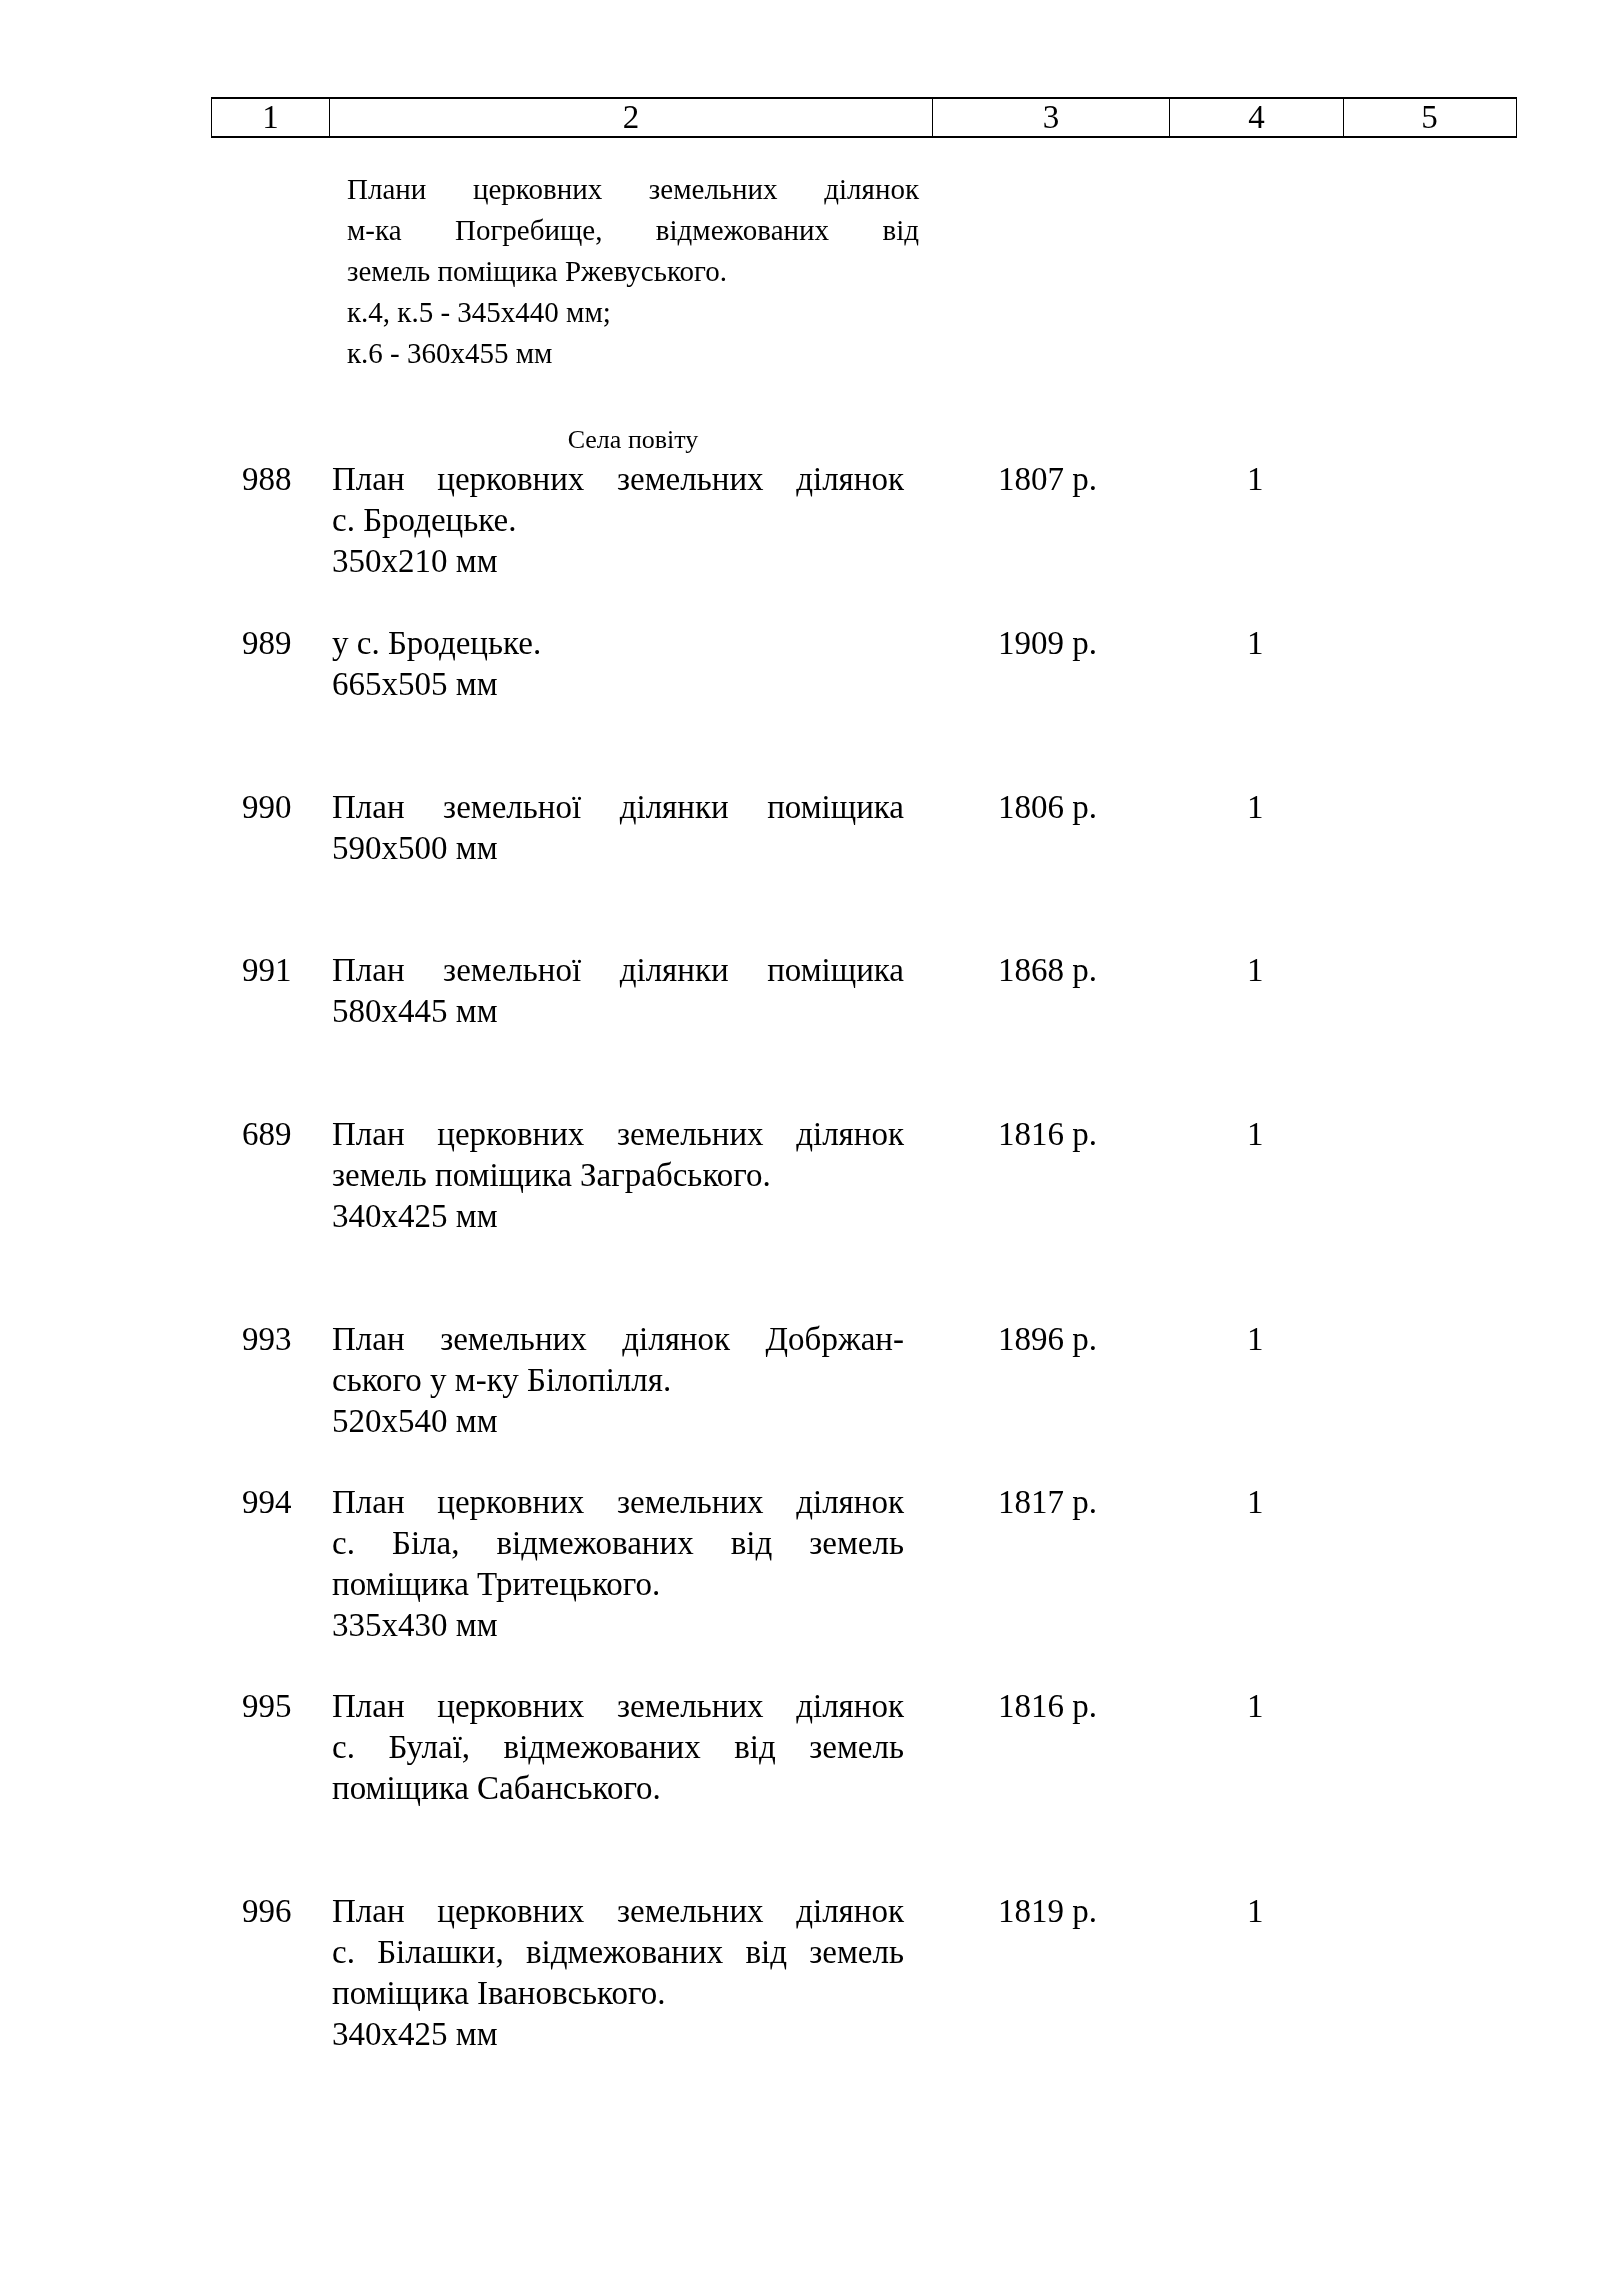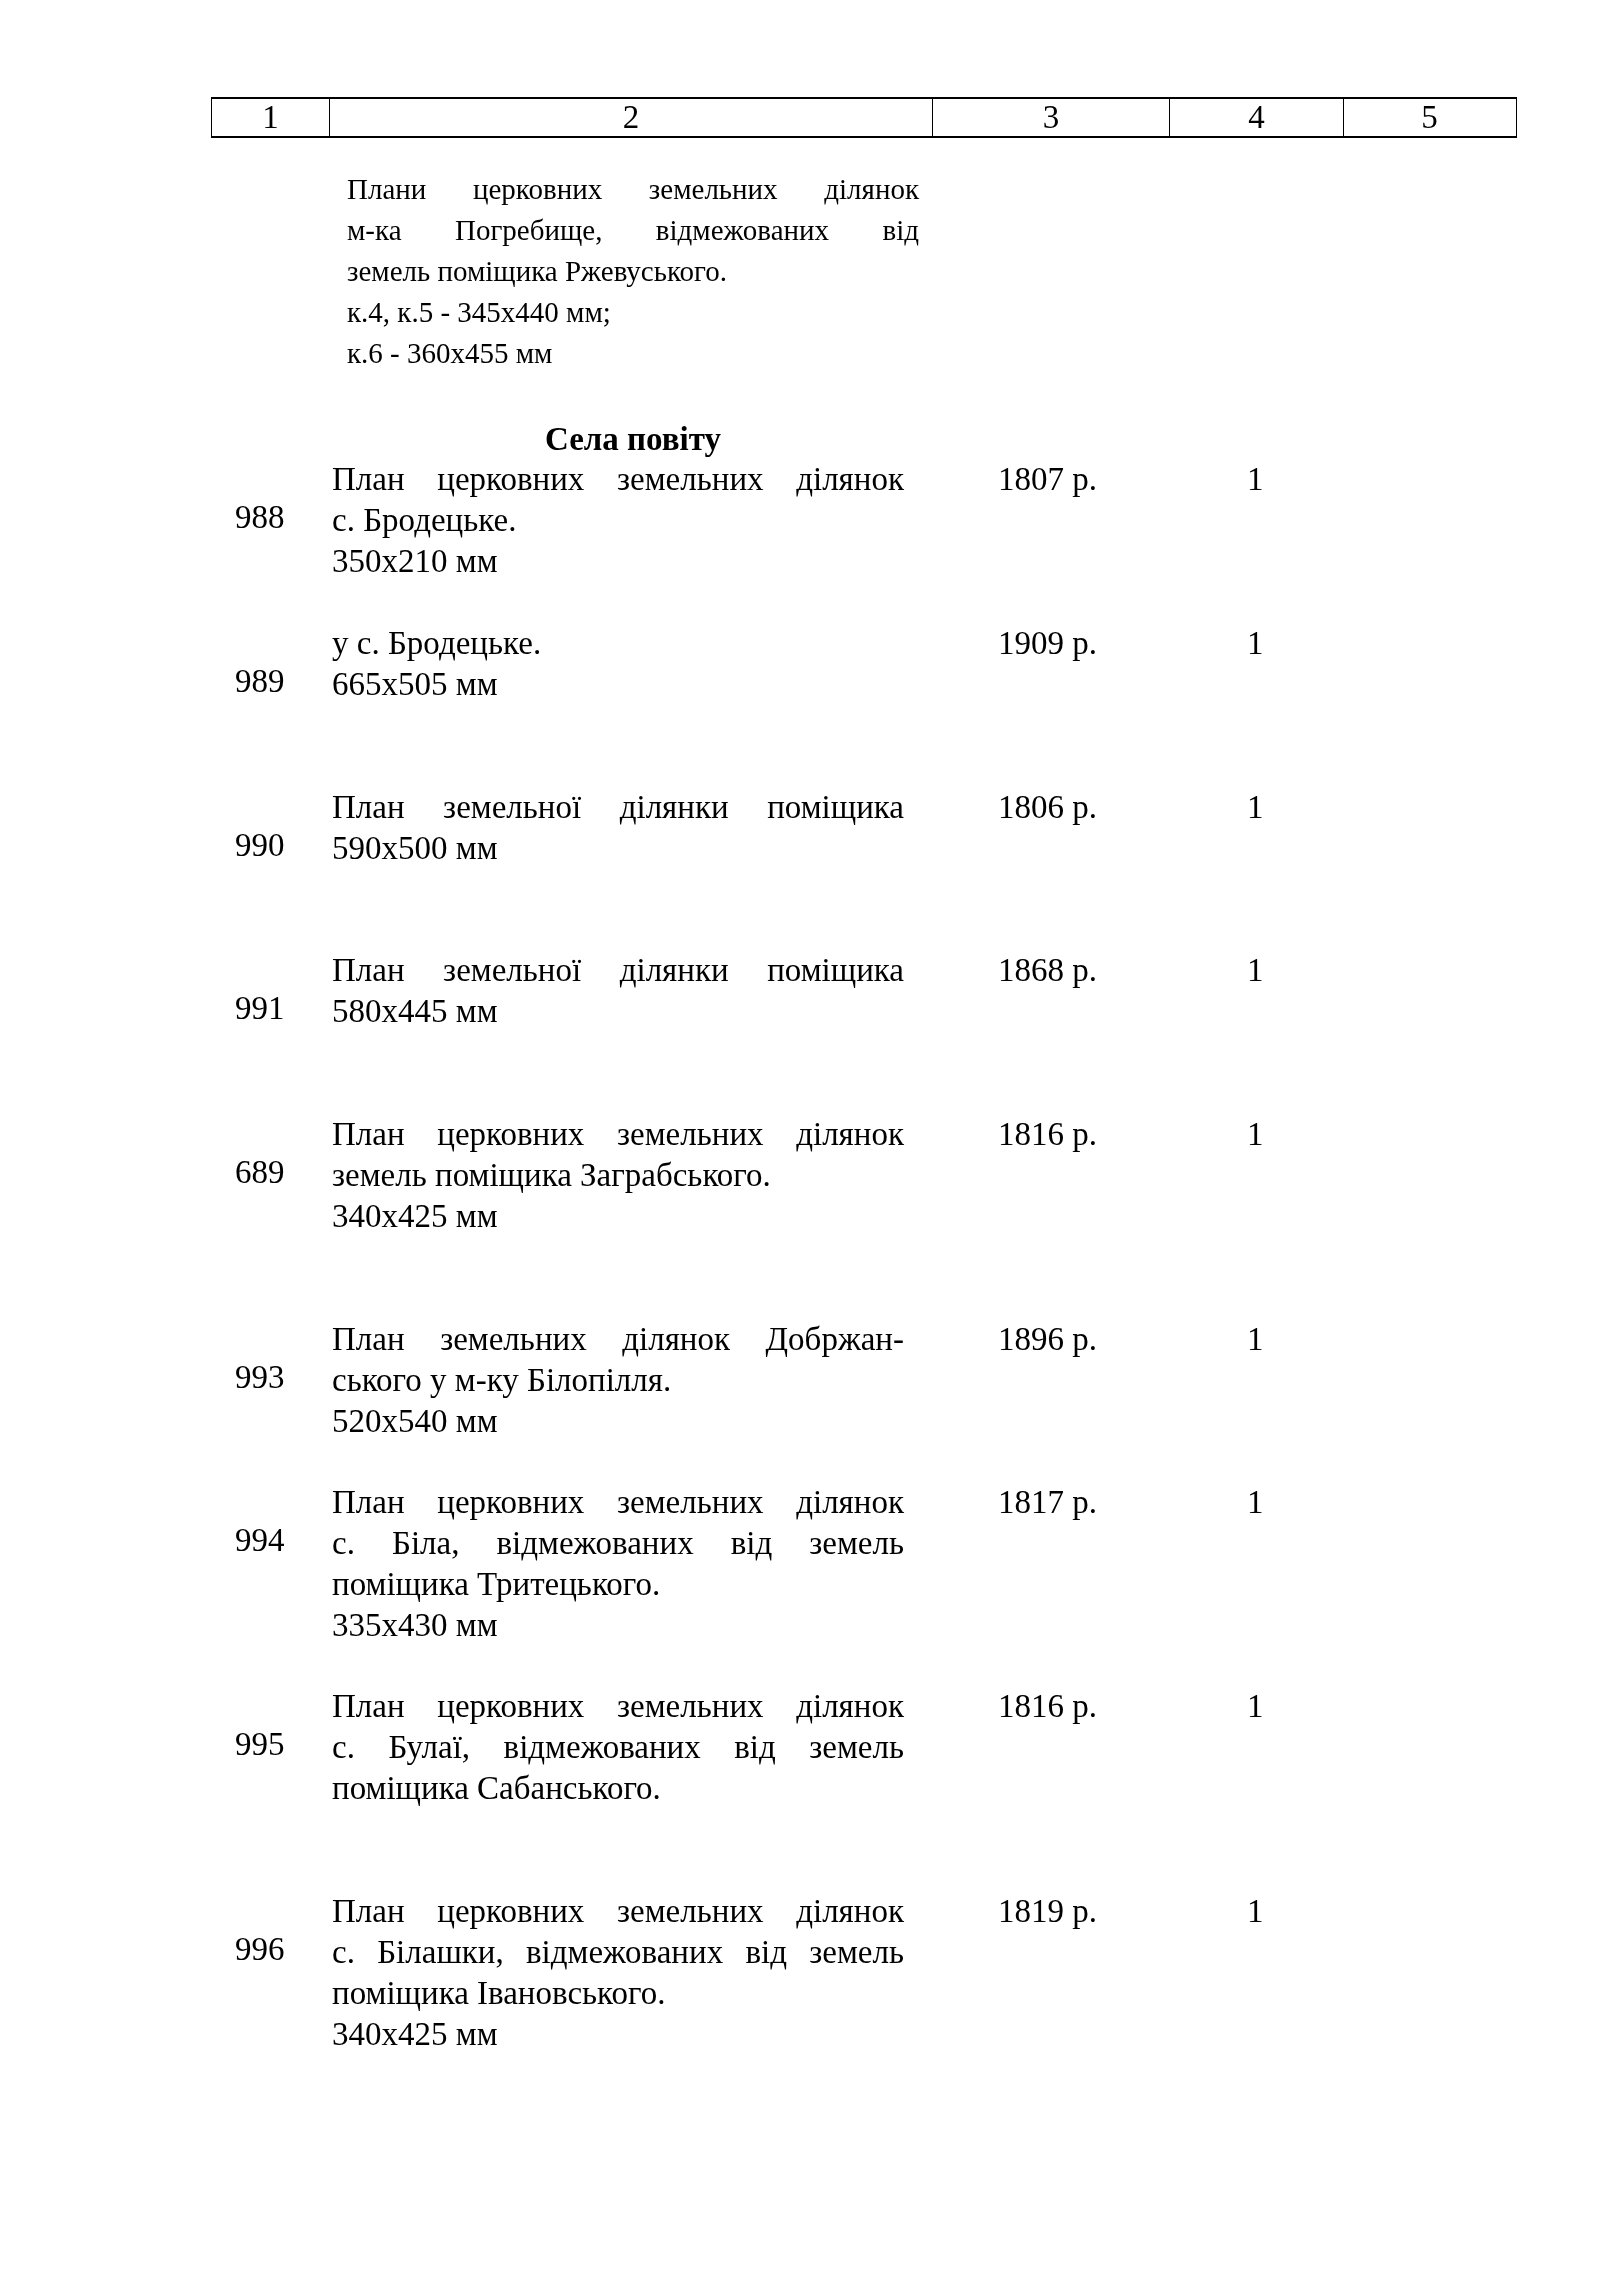--- a/index.html
+++ b/index.html
@@ -6,23 +6,23 @@
   body { width: 1623px; height: 2295px; position: relative; overflow: hidden;
          font-family: "Liberation Serif", "DejaVu Serif", serif; color: #000; }
   .hdr { position: absolute; left: 211px; top: 97px; width: 1306px; height: 41px;
          border: 2px solid #000; border-left-width: 1.3px; border-right-width: 1.3px; box-sizing: border-box; display: flex; }
   .hdr .c { height: 100%; box-sizing: border-box; border-right: 1.3px solid #000;
             display: flex; align-items: center; justify-content: center; font-size: 33px; line-height: 1; }
   .hdr .c:last-child { border-right: none; }
   .intro { position: absolute; left: 347px; top: 169px; width: 572px; font-size: 29px; line-height: 41px; }
   .intro .j { text-align: justify; text-align-last: justify; }
   .section { position: absolute; left: 347px; width: 572px; top: 419px; text-align: center;
-             font-weight: bold; font-size: 33px; line-height: 41px; }
+             font-weight: normal; font-size: 26px; line-height: 41px; }
   .row { position: absolute; left: 0; width: 1623px; font-size: 33px; line-height: 41px; }
-  .row .num { position: absolute; left: 235px; top: 0; margin-top: 38px; }
+  .row .num { position: absolute; left: 242px; top: 0; }
   .row .desc { position: absolute; left: 332px; top: 0; width: 572px; }
   .row .desc .j { text-align: justify; text-align-last: justify; }
   .row .year { position: absolute; left: 998px; top: 0; }
   .row .cnt { position: absolute; left: 1247px; top: 0; }
 </style>
 </head>
 <body>
 
 <div class="hdr">
   <div class="c" style="width:118px">1</div>

